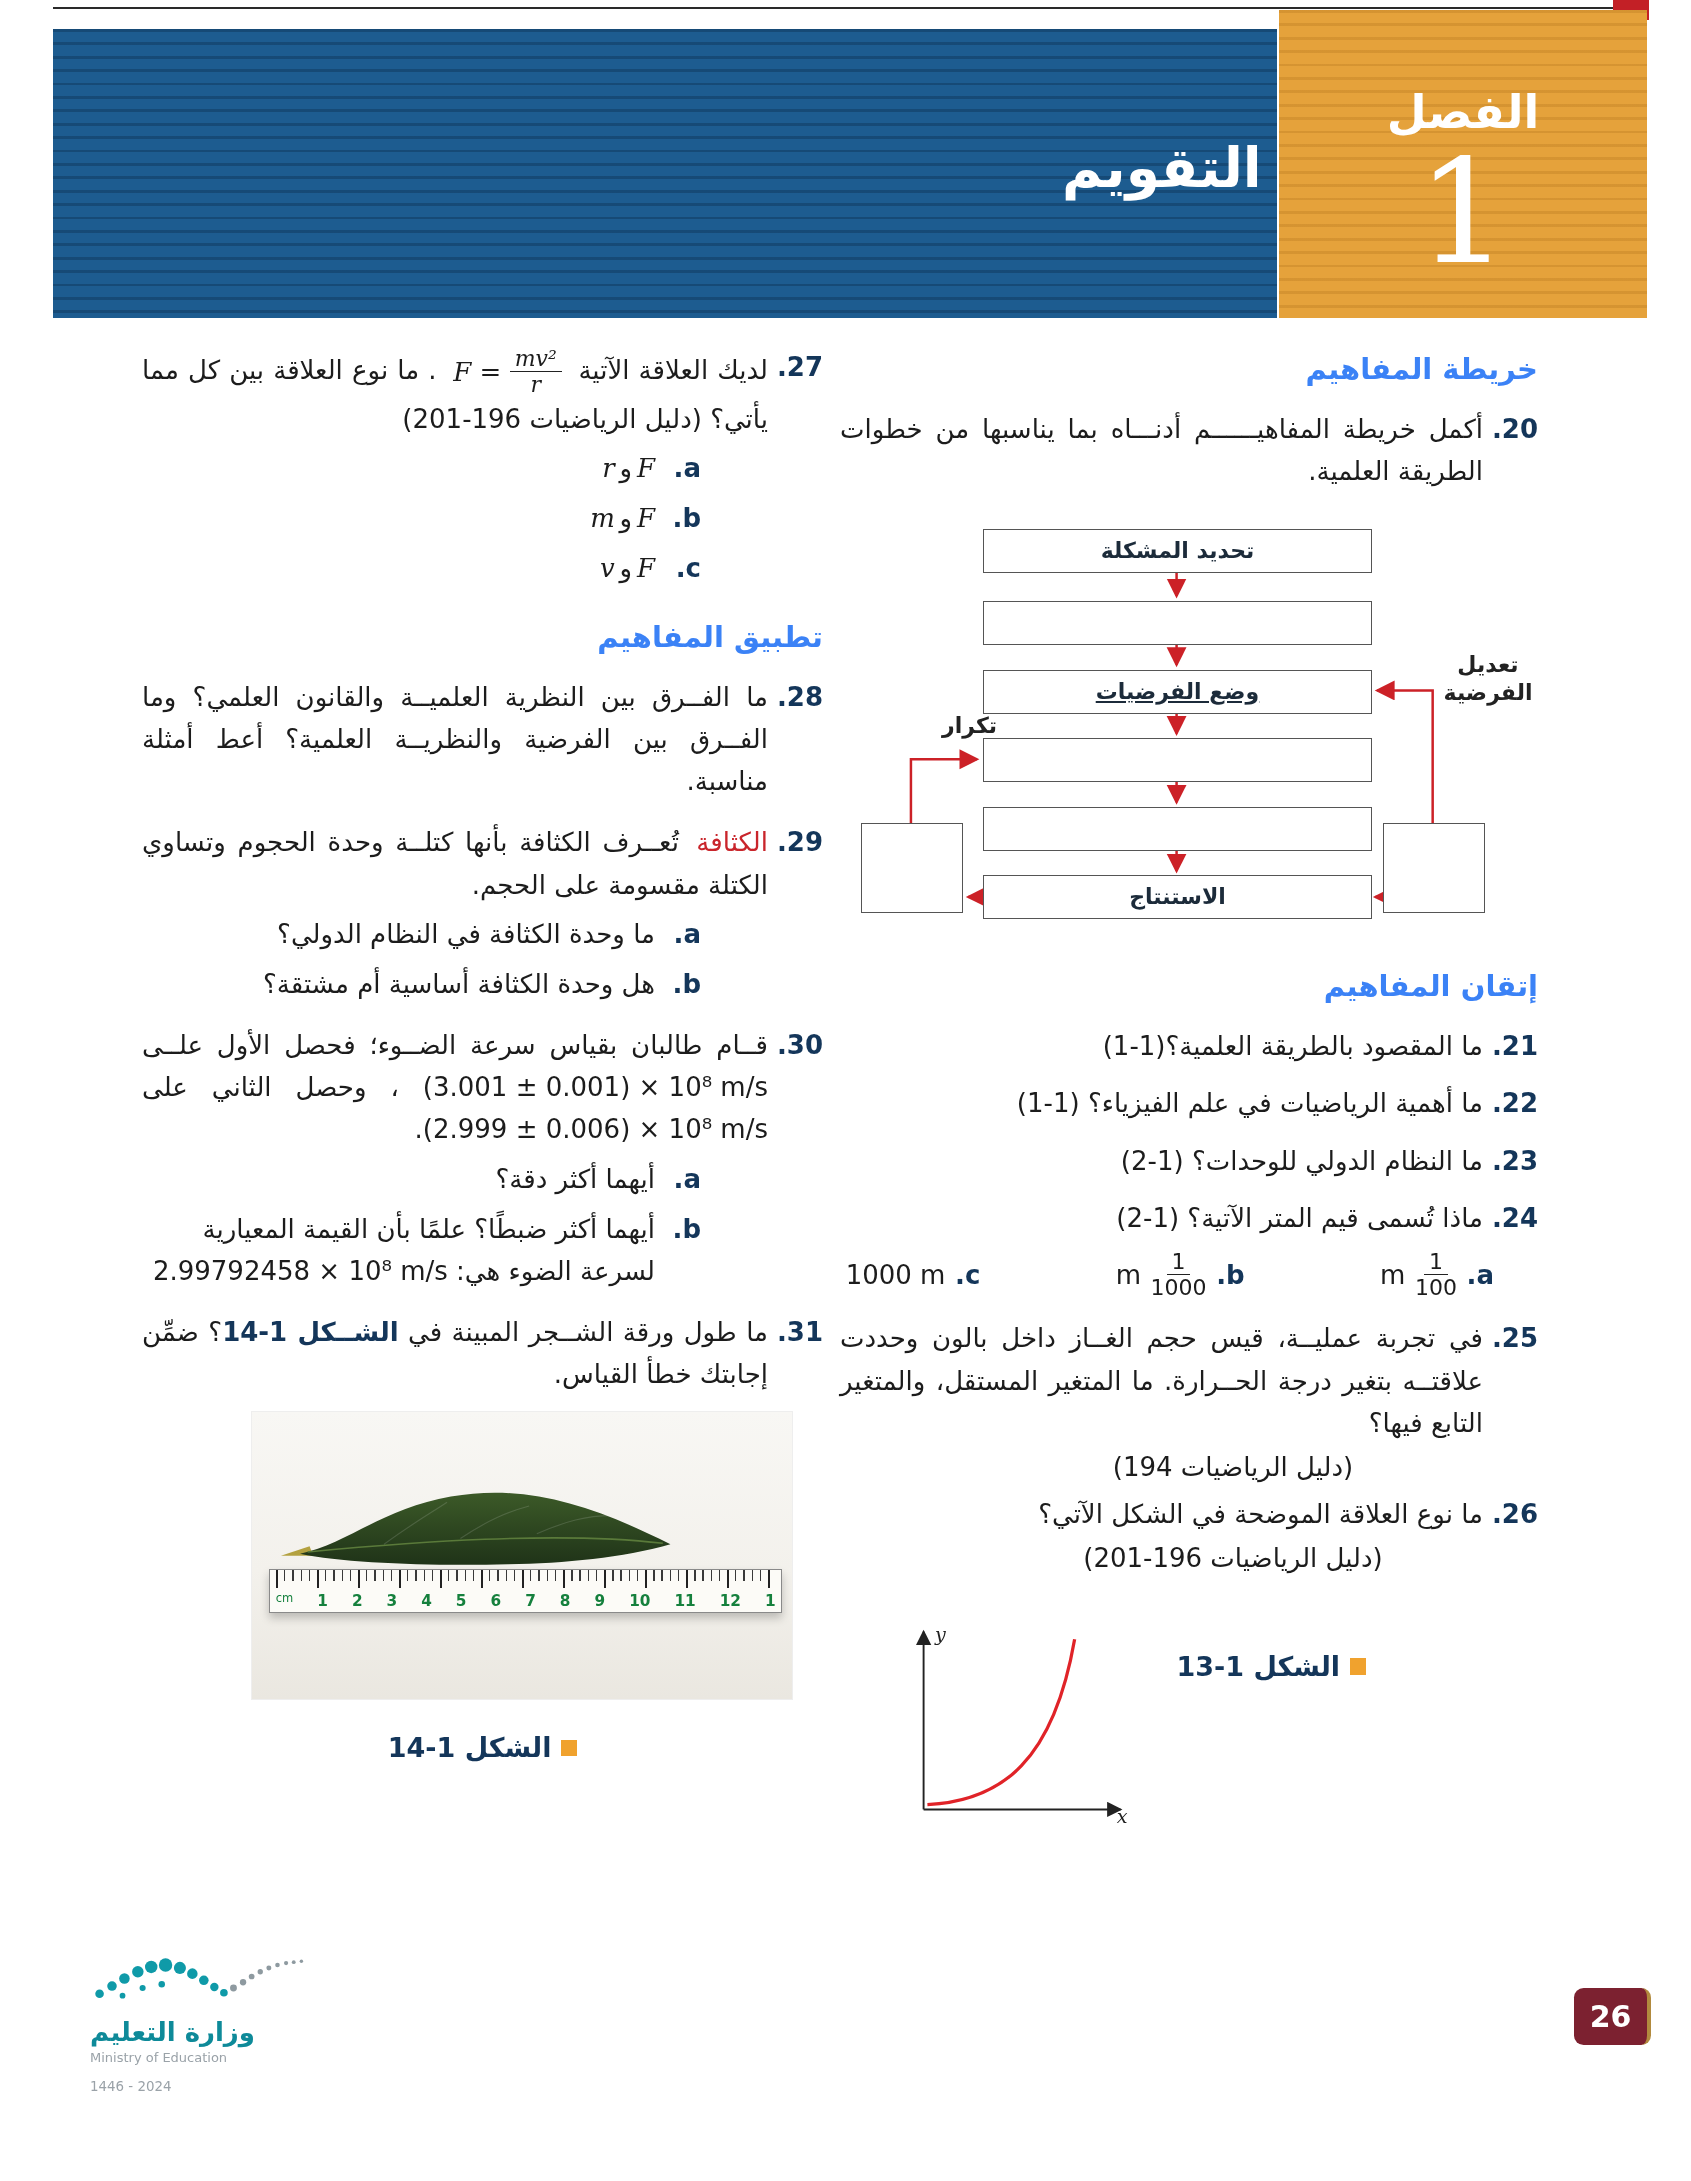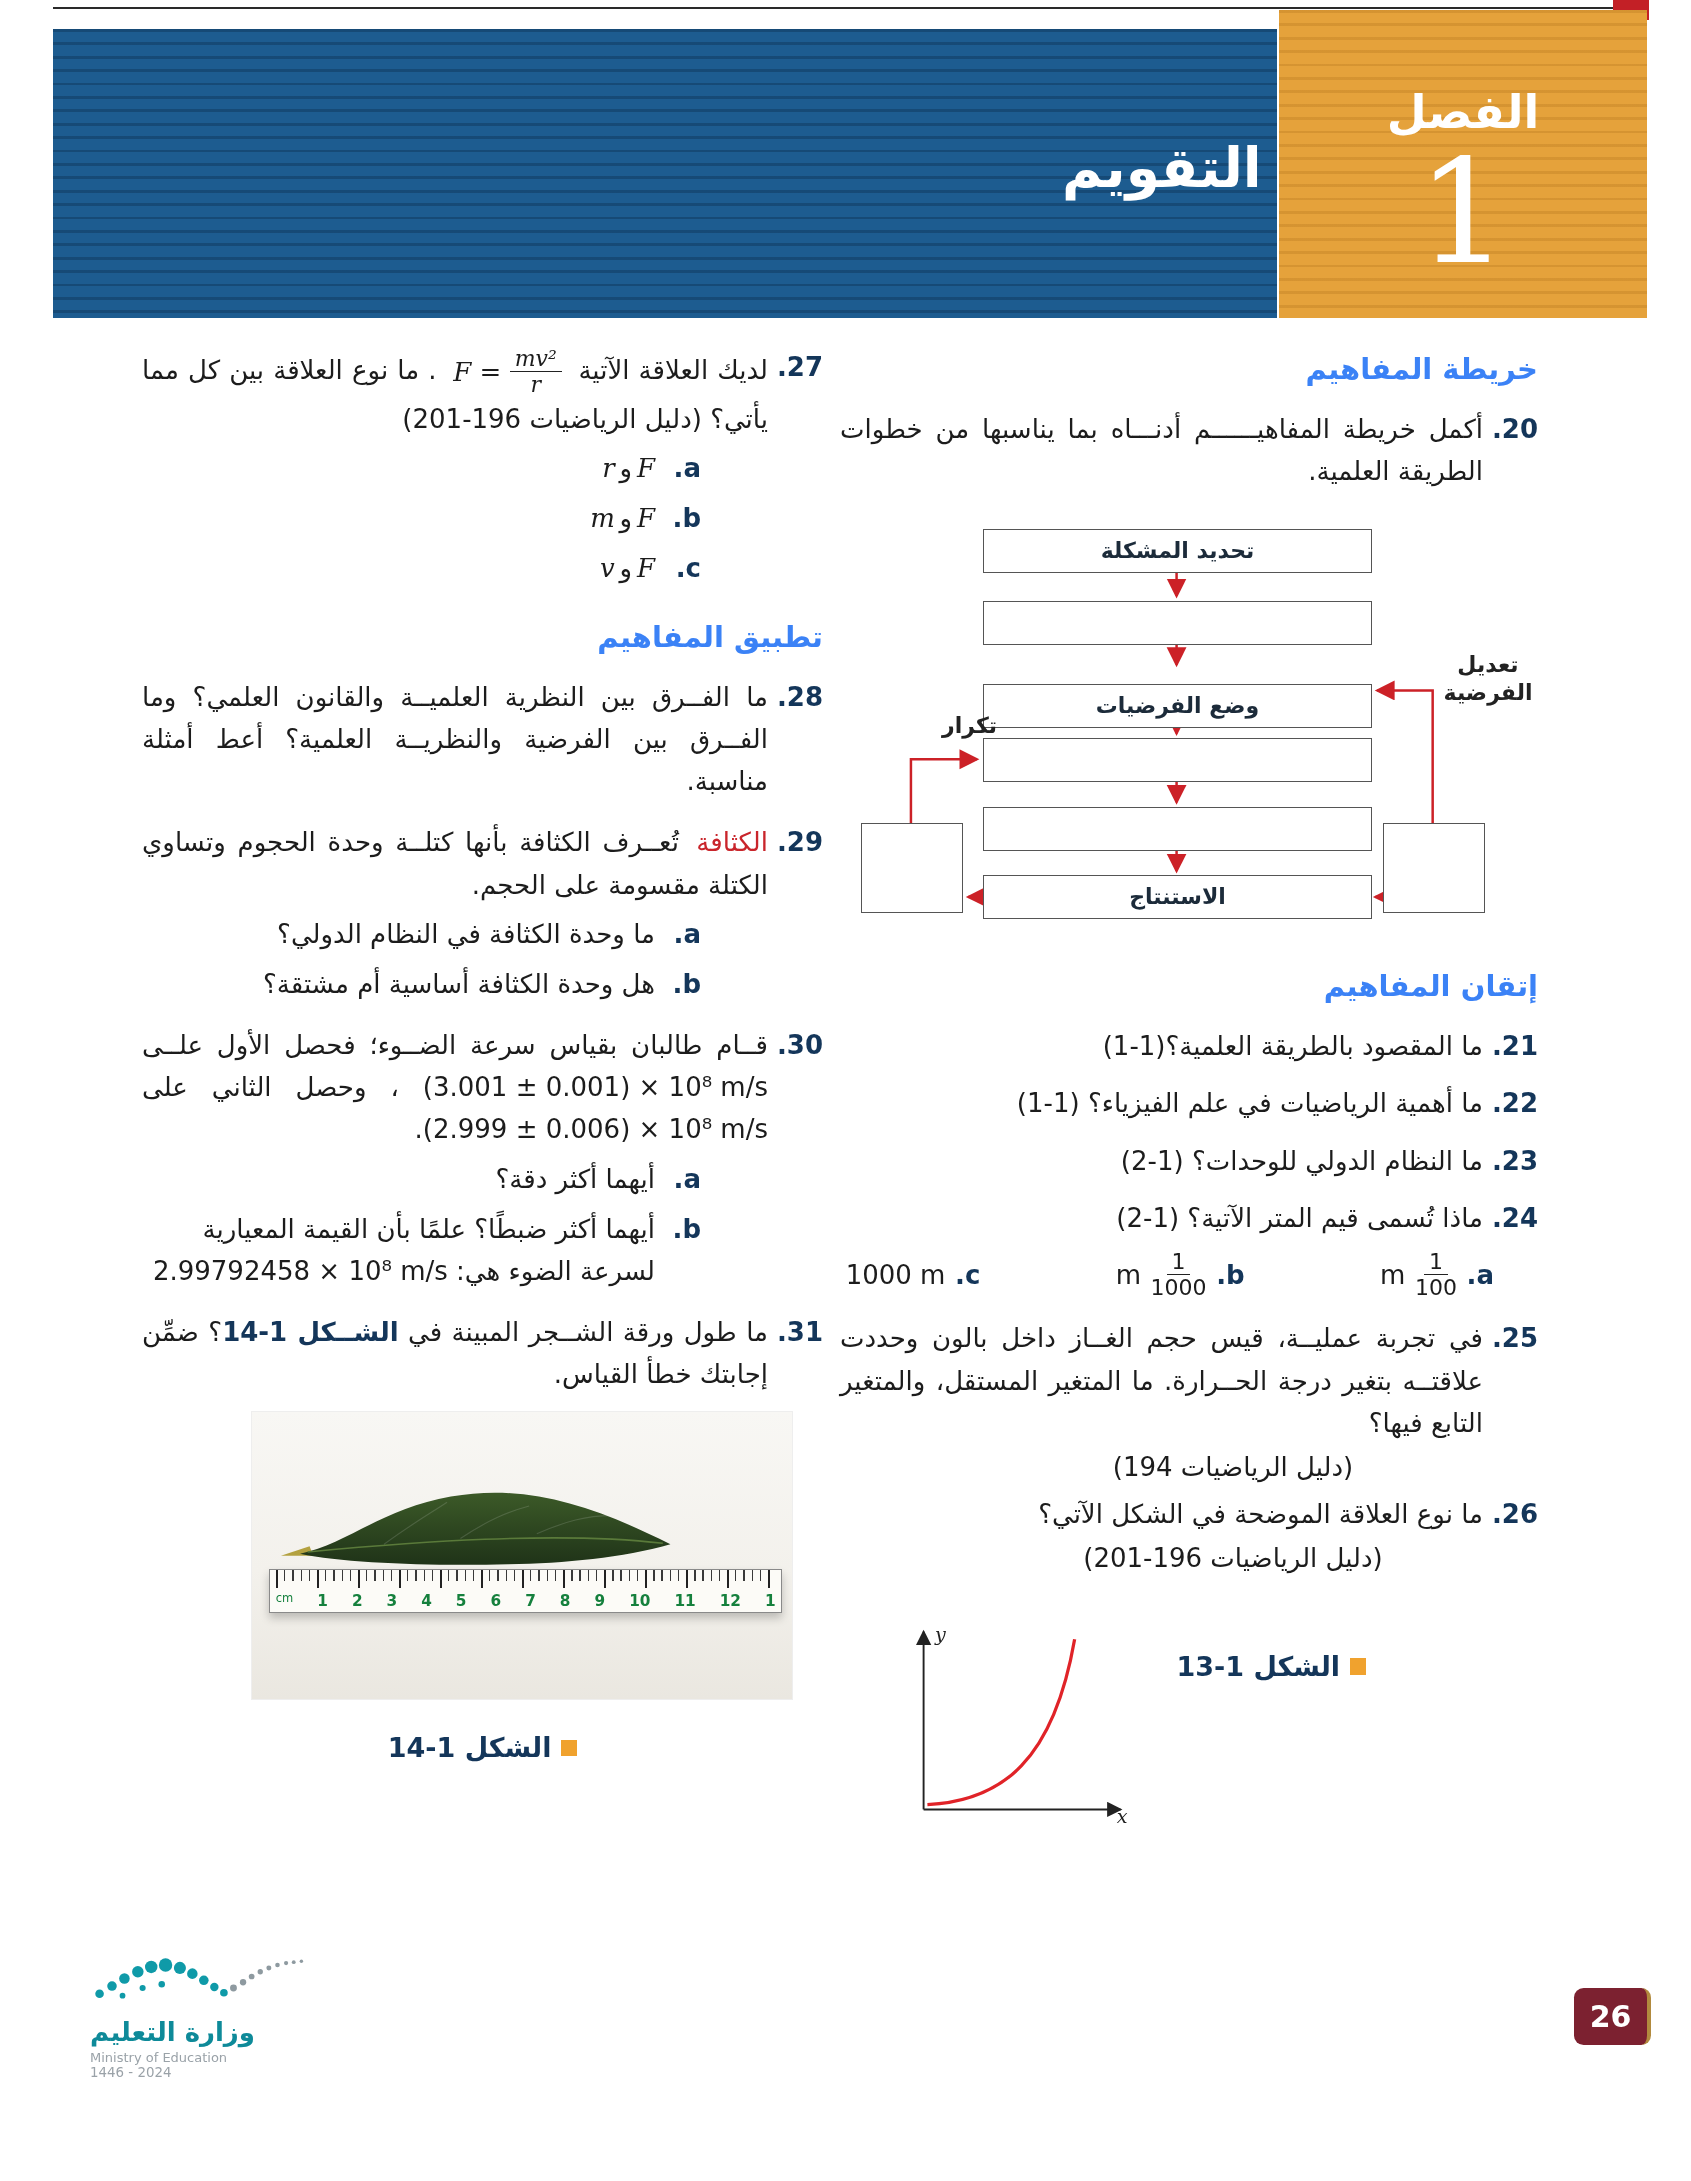--- a/index.html
+++ b/index.html
@@ -74,21 +74,21 @@
   .ruler-numbers{position:absolute;top:19px;left:5.7px;right:5.7px;display:flex;justify-content:space-between;
     direction:ltr;font-size:15.3px;font-weight:bold;color:#15803d;}
   .runit{font-size:11.5px;font-weight:normal;}
   .fig-caption{display:flex;justify-content:center;align-items:center;gap:9.6px;margin-top:27px;
     font-weight:bold;color:#14365a;font-size:27px;}
 
   
   .ministry{position:absolute;left:91px;top:1942px;width:239px;text-align:left;}
   .ministry-ar{color:#0e8a99;font-weight:bold;font-size:26px;margin-top:1.9px;}
   .ministry-en{color:#9aa2a8;font-size:13px;margin-top:2.9px;}
-  .ministry-years{color:#9aa2a8;font-size:13.4px;margin-top:0;}
+  .ministry-years{color:#9aa2a8;font-size:13.4px;margin-top:14px;}
   .page-badge{position:absolute;left:1575px;top:1988px;width:73px;height:57px;background:#7c2130;
     border-radius:9.6px;border-right:4.8px solid #b28a3e;display:flex;align-items:center;justify-content:center;
     color:#fff;font-weight:bold;font-size:30px;direction:ltr;}
 </style>
 </head>
 <body>
 
 <div class="page">
 
   <div class="top-rule"></div>
@@ -126,21 +126,21 @@
           <polyline points="620,330 620,191 562,191" marker-end="url(#arrR)"></polyline>
           <polyline points="74,330 74,263 143,263" marker-end="url(#arrR)"></polyline>
           <line x1="148" y1="407" x2="134" y2="407" marker-end="url(#arrR)"></line>
           <line x1="568" y1="407" x2="560" y2="407" marker-end="url(#arrR)"></line>
         </g>
       </svg>
       <div class="fc-box" style="top:21px;">
         <span>تحديد المشكلة</span>
       </div>
       <div class="fc-box" style="top:93px;"></div>
-      <div class="fc-box" style="top:176px;">
+      <div class="fc-box" style="top:162px;text-decoration:underline;">
         <span>وضع الفرضيات</span>
       </div>
       <div class="fc-box" style="top:230px;"></div>
       <div class="fc-box" style="top:299px;"></div>
       <div class="fc-box" style="top:367px;">
         <span>الاستنتاج</span>
       </div>
       <div class="fc-square" style="left:21px;"></div>
       <div class="fc-square" style="left:543px;"></div>
       <div class="fc-side-label" style="left:600px;top:143px;width:96px;">تعديل الفرضية</div>

